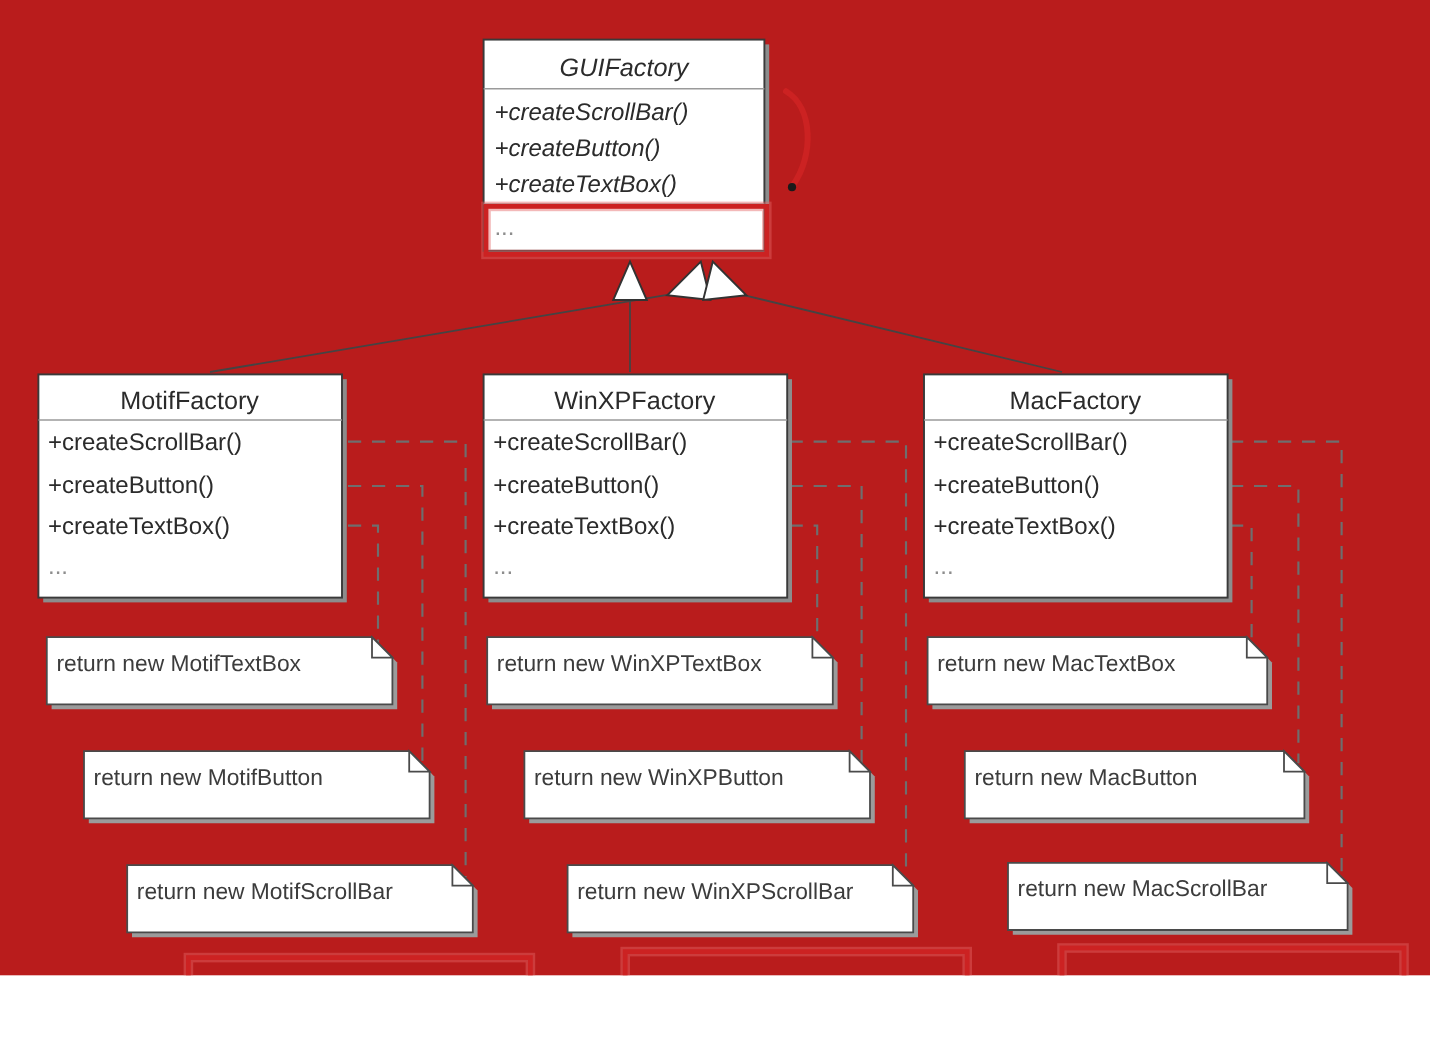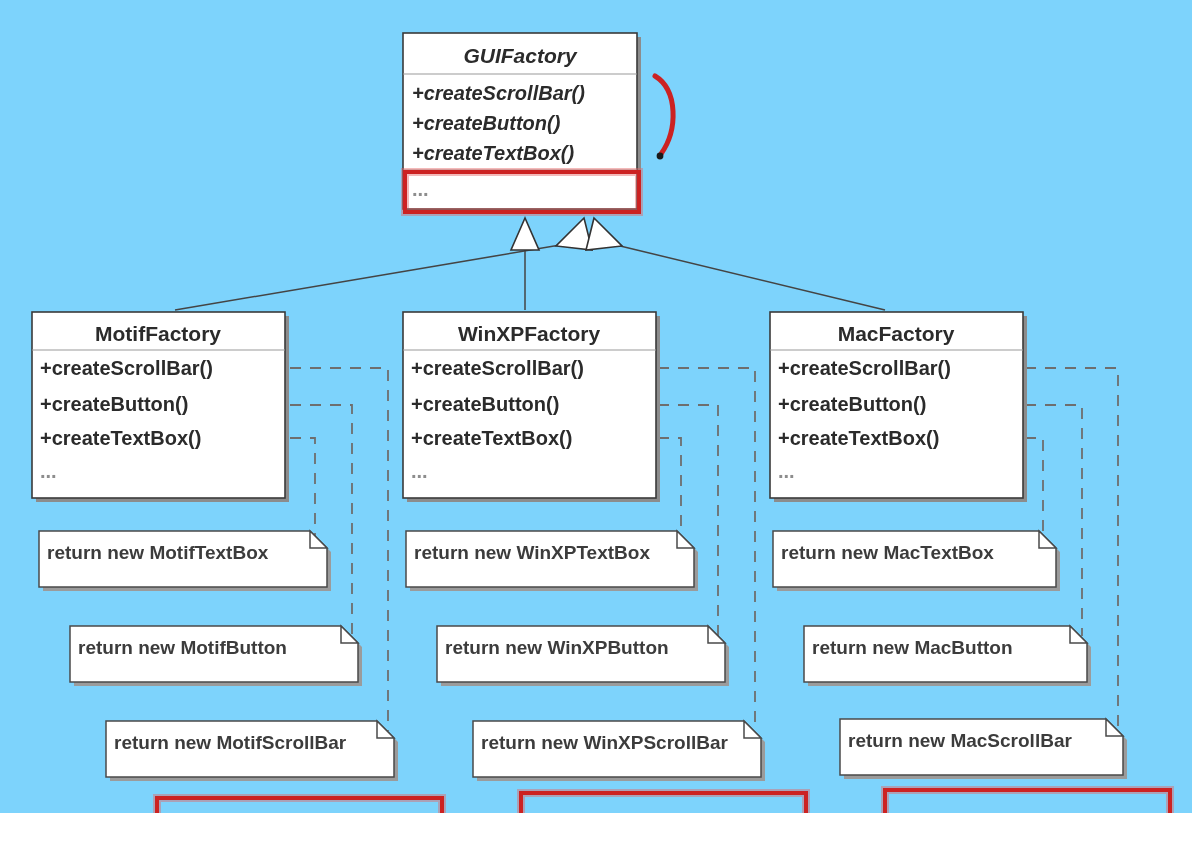--- a/index.html
+++ b/index.html
@@ -7,23 +7,22 @@
     padding: 0;
     background: #ffffff;
   }
   body {
     font-family: "Liberation Sans", sans-serif;
   }
   #diagram-root {
     position: relative;
     width: 1192px;
     height: 813px;
-    background: #7dd3fc;
+    background: #b91c1c;
     overflow: hidden;
-    font-weight: bold;
   }
   svg#uml-canvas {
     position: absolute;
     top: 0;
     left: 0;
     width: 1192px;
     height: 868px;
   }
   .cls-box-fill { fill: #ffffff; stroke: #3a3a3a; stroke-width: 1.6; }
   .cls-box-shadow { fill: #8c8c8c; stroke: none; }

